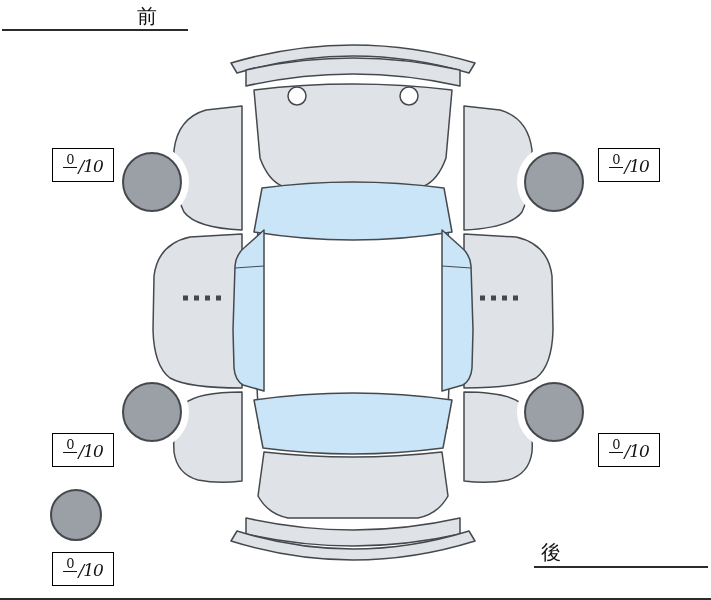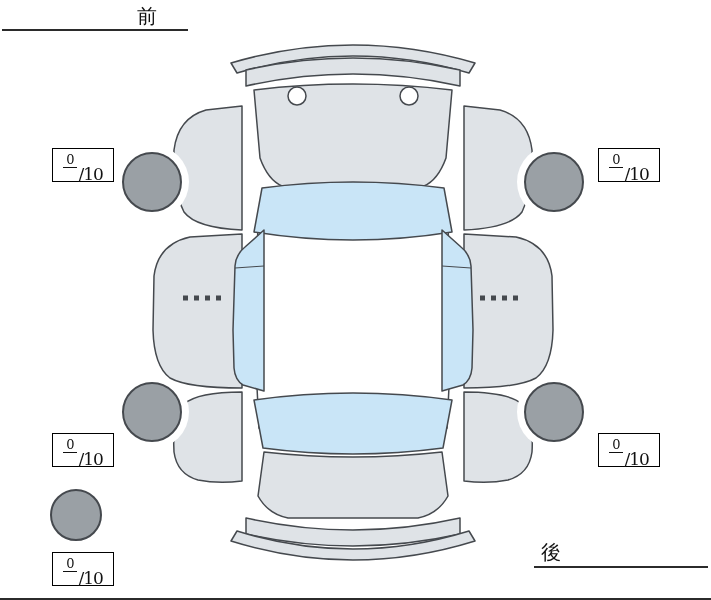--- a/index.html
+++ b/index.html
@@ -44,21 +44,22 @@
     display:flex;align-items:flex-start;justify-content:center;
     font-family:"DejaVu Serif", serif;color:#111;
   }
   .rate-box .num{
     font-size:13px;line-height:15px;
     margin-top:3px;padding:0 3px;
     border-bottom:1.5px solid #111;
   }
   .rate-box .den{
     font-size:17px;line-height:18px;
-    margin-top:16px;margin-left:1px;
+    font-style:italic;
+    margin-top:8px;margin-left:1px;
     letter-spacing:-1px;
   }
   .spare-tire{
     position:absolute;
     left:50px;top:489px;width:52px;height:52px;
     border-radius:50%;
     background:var(--color-tire);
     border:2px solid var(--color-outline);
     box-sizing:border-box;
   }

